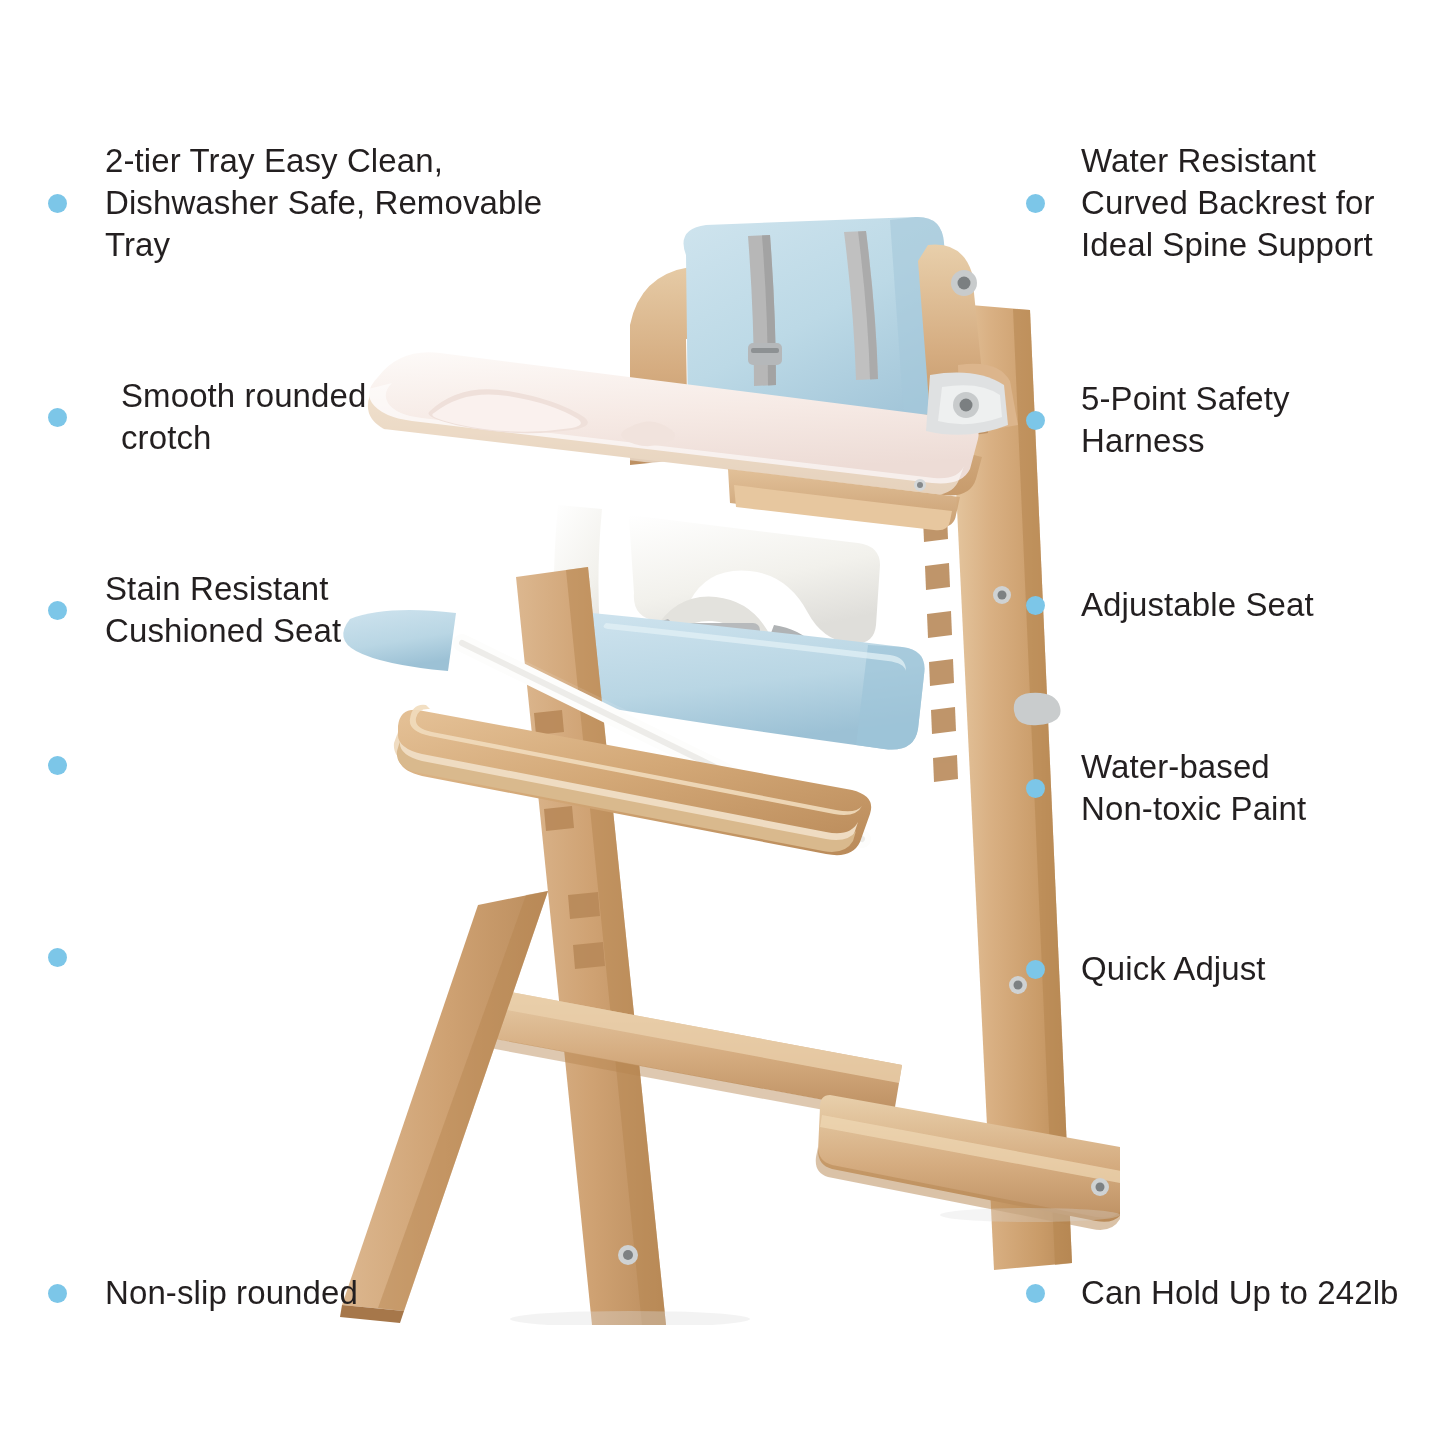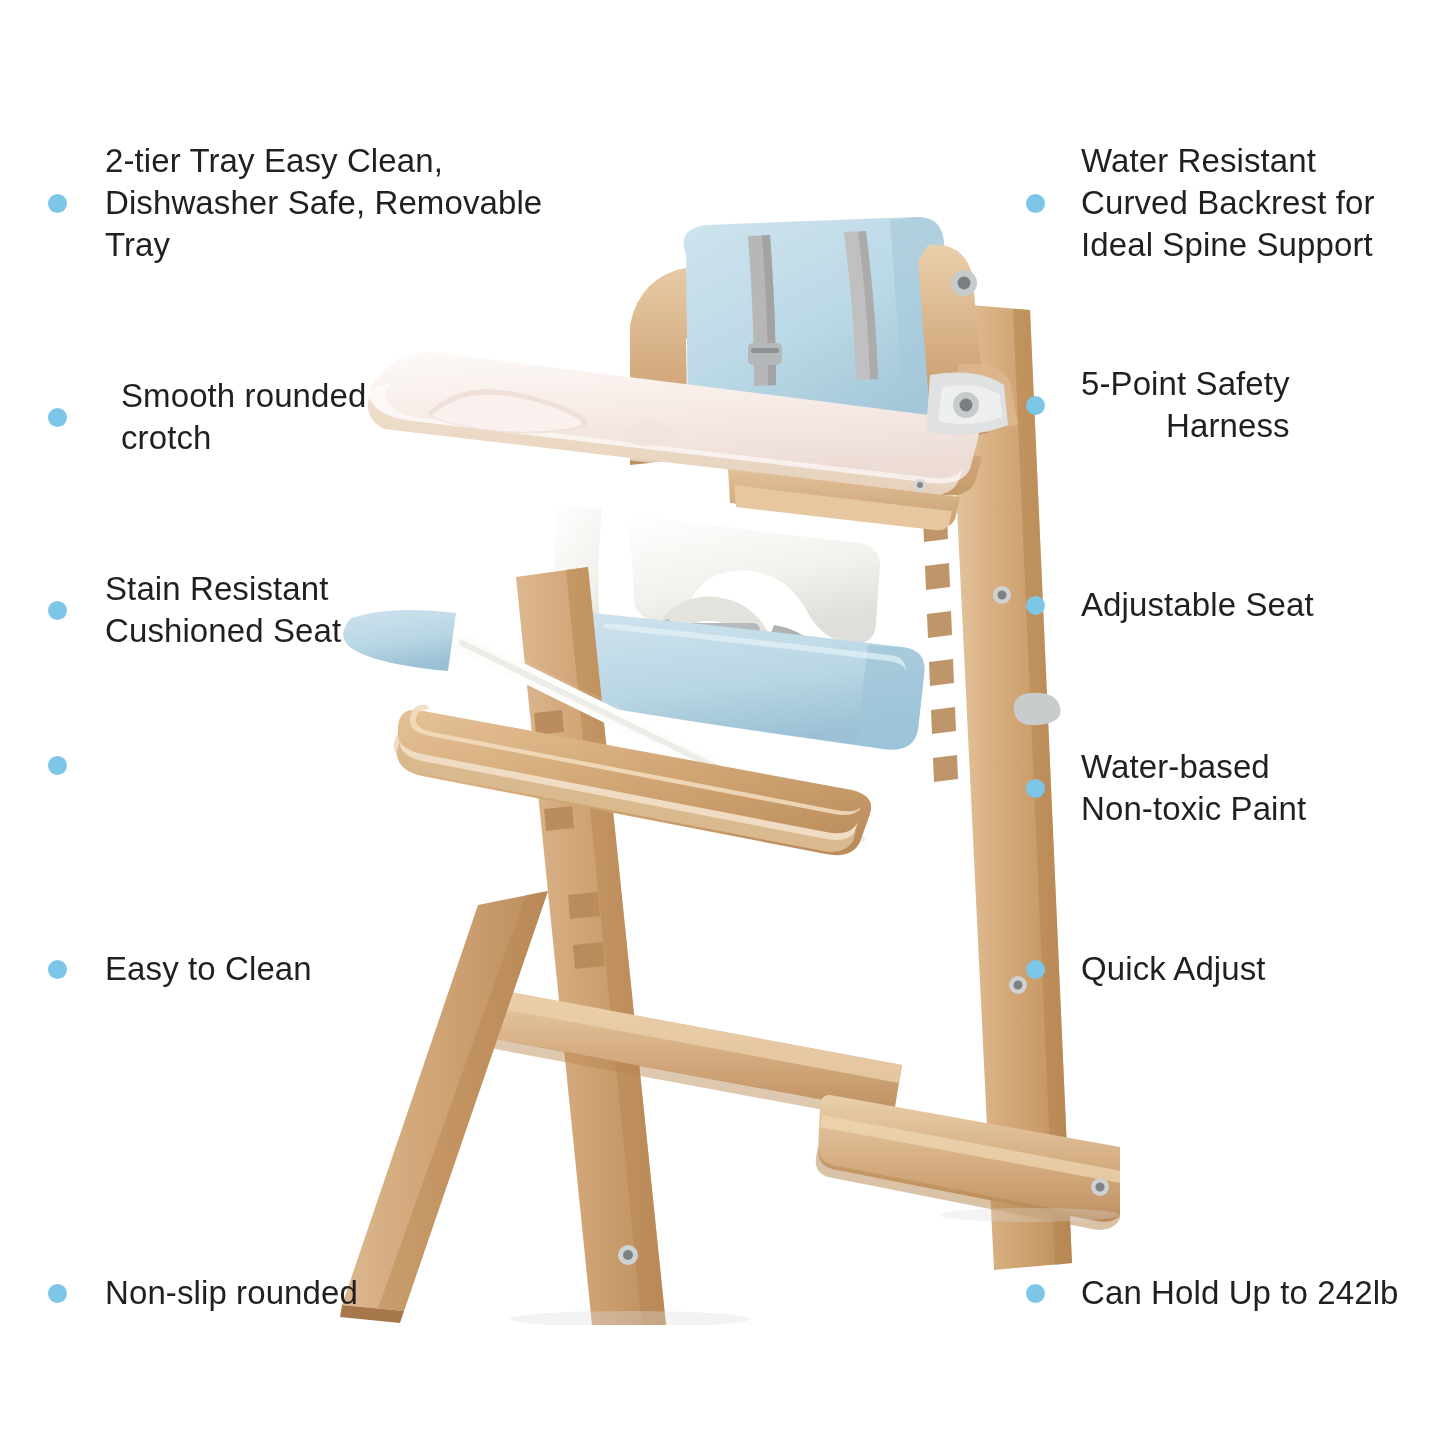--- a/index.html
+++ b/index.html
@@ -289,36 +289,35 @@
     <span class="feature-text">Stain Resistant
 Cushioned Seat</span>
   </div>
 
   <div class="feature left" style="left:48px; top:756px; width:430px;">
     <span class="bullet"></span>
   </div>
 
   <div class="feature left" style="left:48px; top:948px; width:400px;">
     <span class="bullet"></span>
-    <span class="feature-text">Easy to Clean</span>
   </div>
 
   <div class="feature left" style="left:48px; top:1272px; width:420px;">
     <span class="bullet"></span>
     <span class="feature-text">Non-slip rounded</span>
   </div>
 
   <div class="feature right" style="left:1026px; top:140px; width:400px;">
     <span class="bullet"></span>
     <span class="feature-text">Water Resistant
 Curved Backrest for
 Ideal Spine Support</span>
   </div>
 
-  <div class="feature right" style="left:1026px; top:363px; width:390px;text-align:right;">
+  <div class="feature right" style="left:1026px; top:378px; width:390px;">
     <span class="bullet"></span>
     <span class="feature-text">5-Point Safety
 Harness</span>
   </div>
 
   <div class="feature right" style="left:1026px; top:584px; width:390px;">
     <span class="bullet"></span>
     <span class="feature-text">Adjustable Seat</span>
   </div>
 

